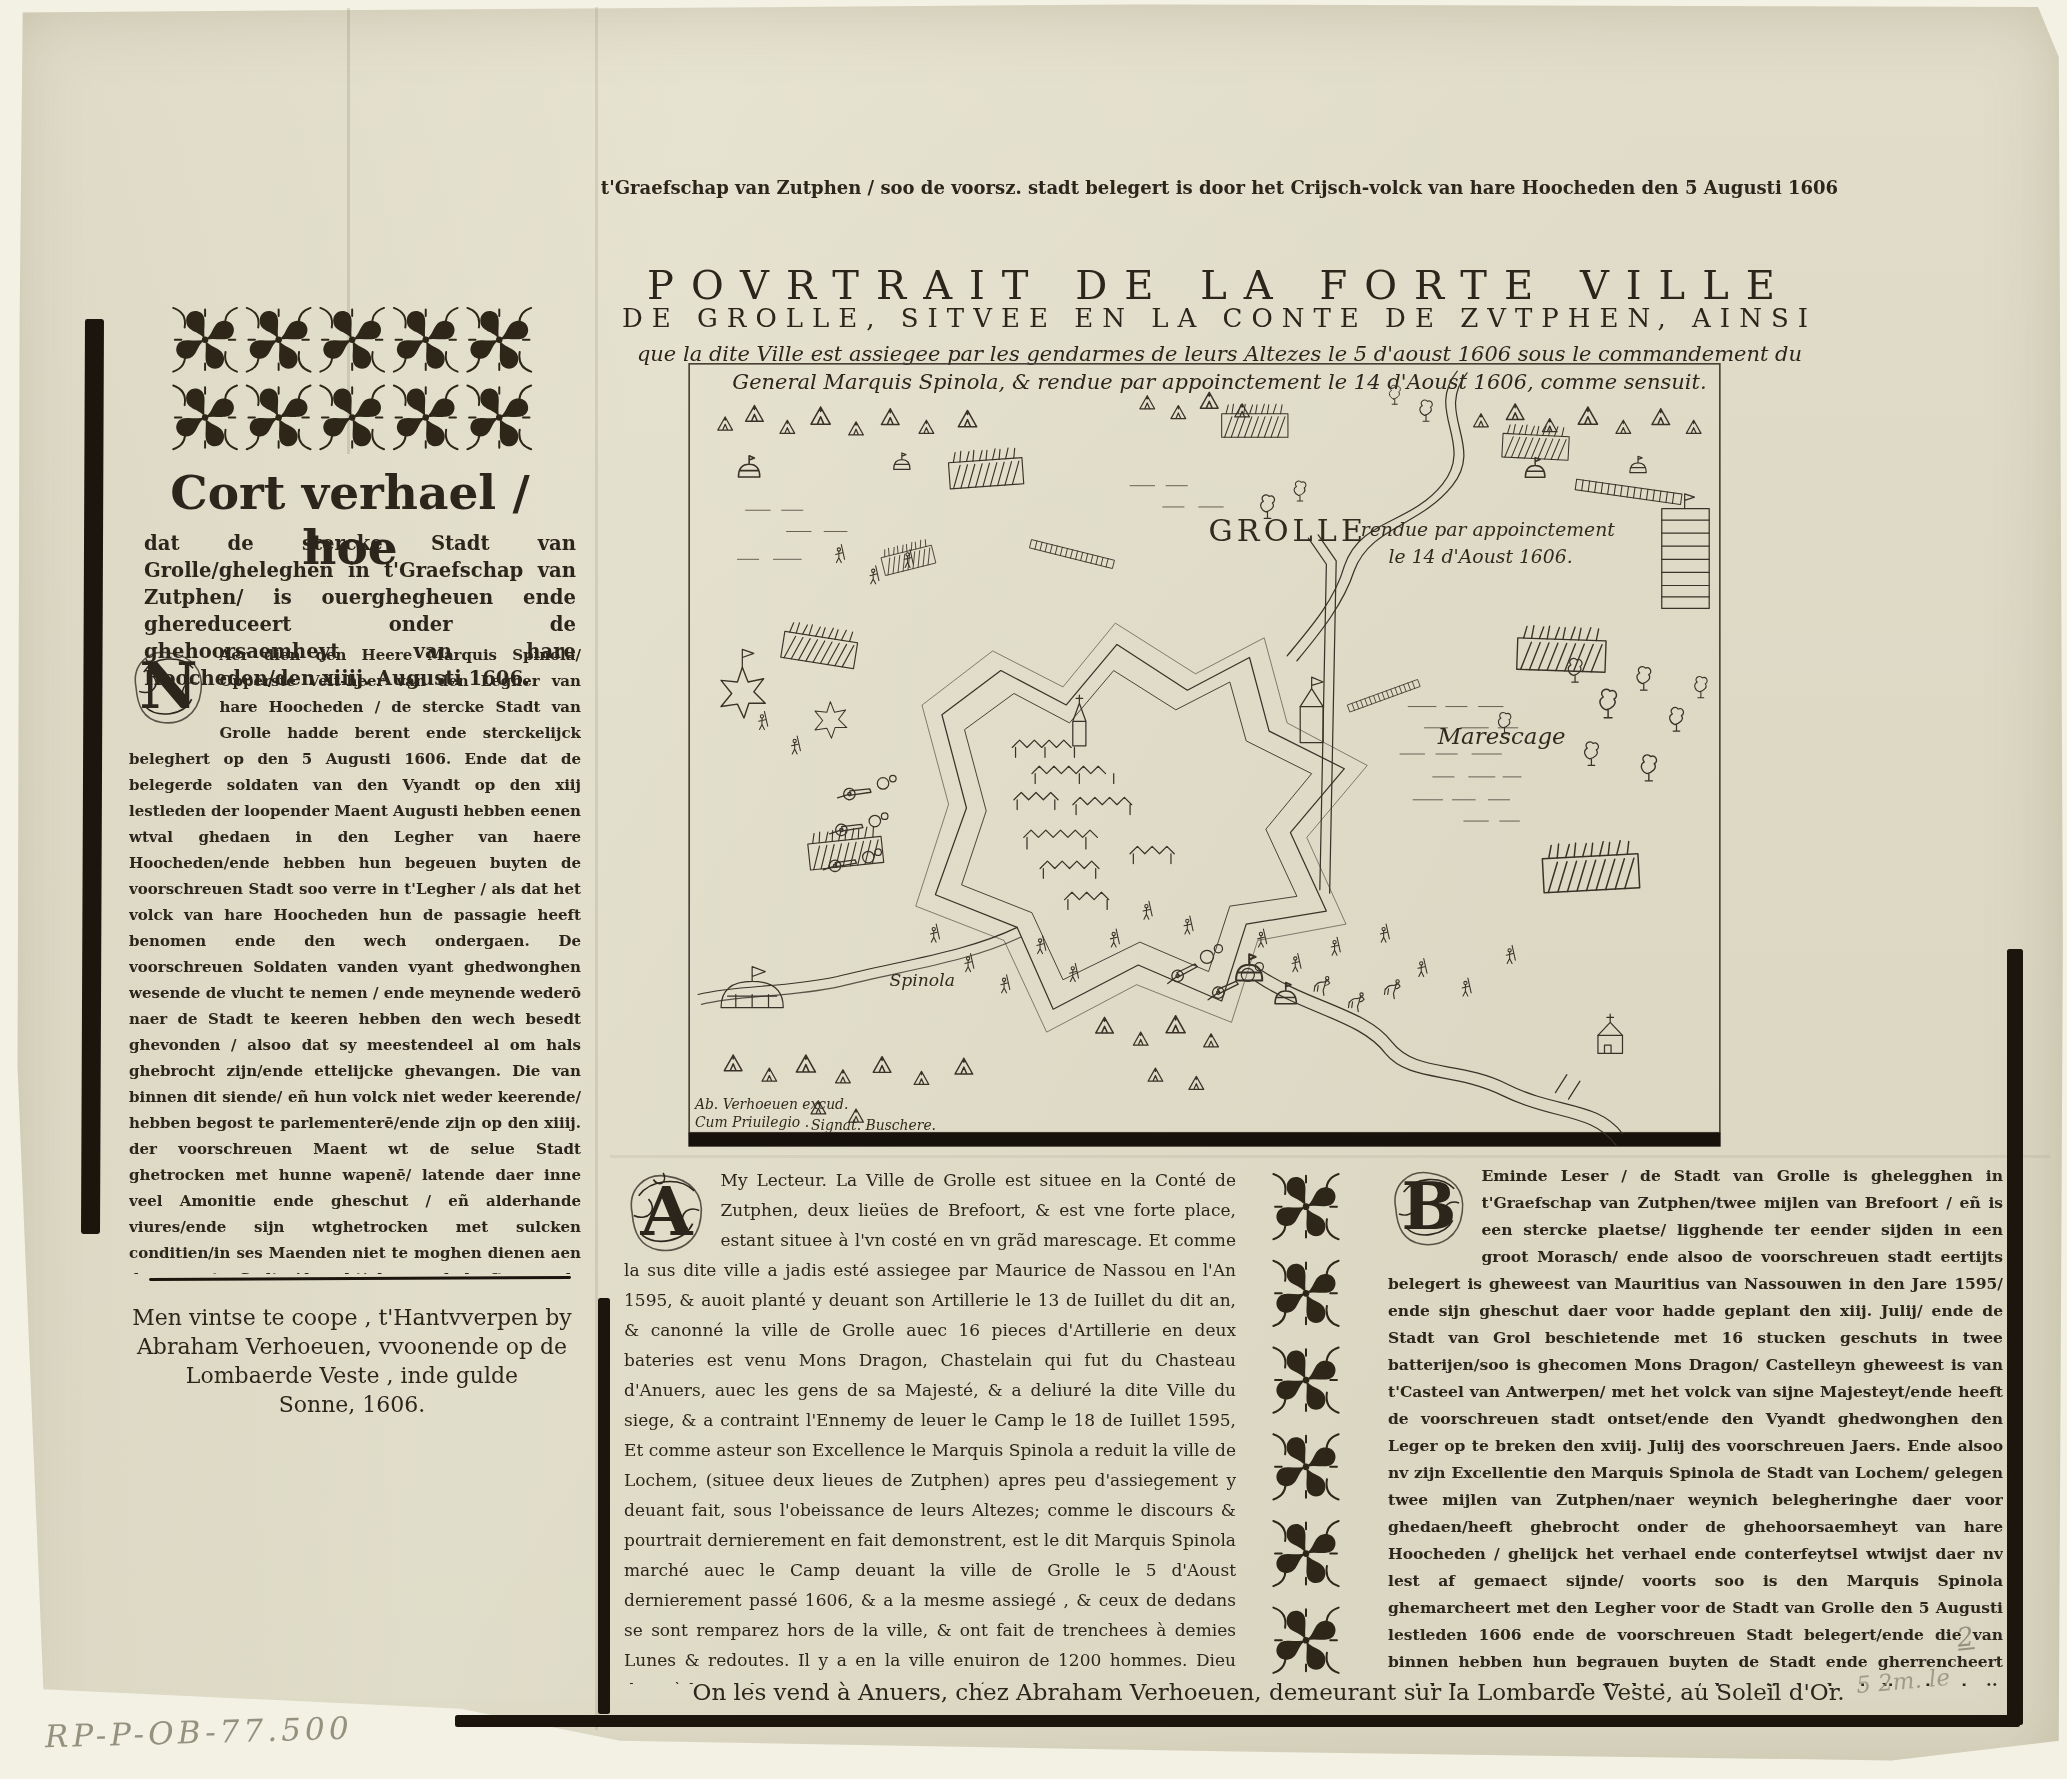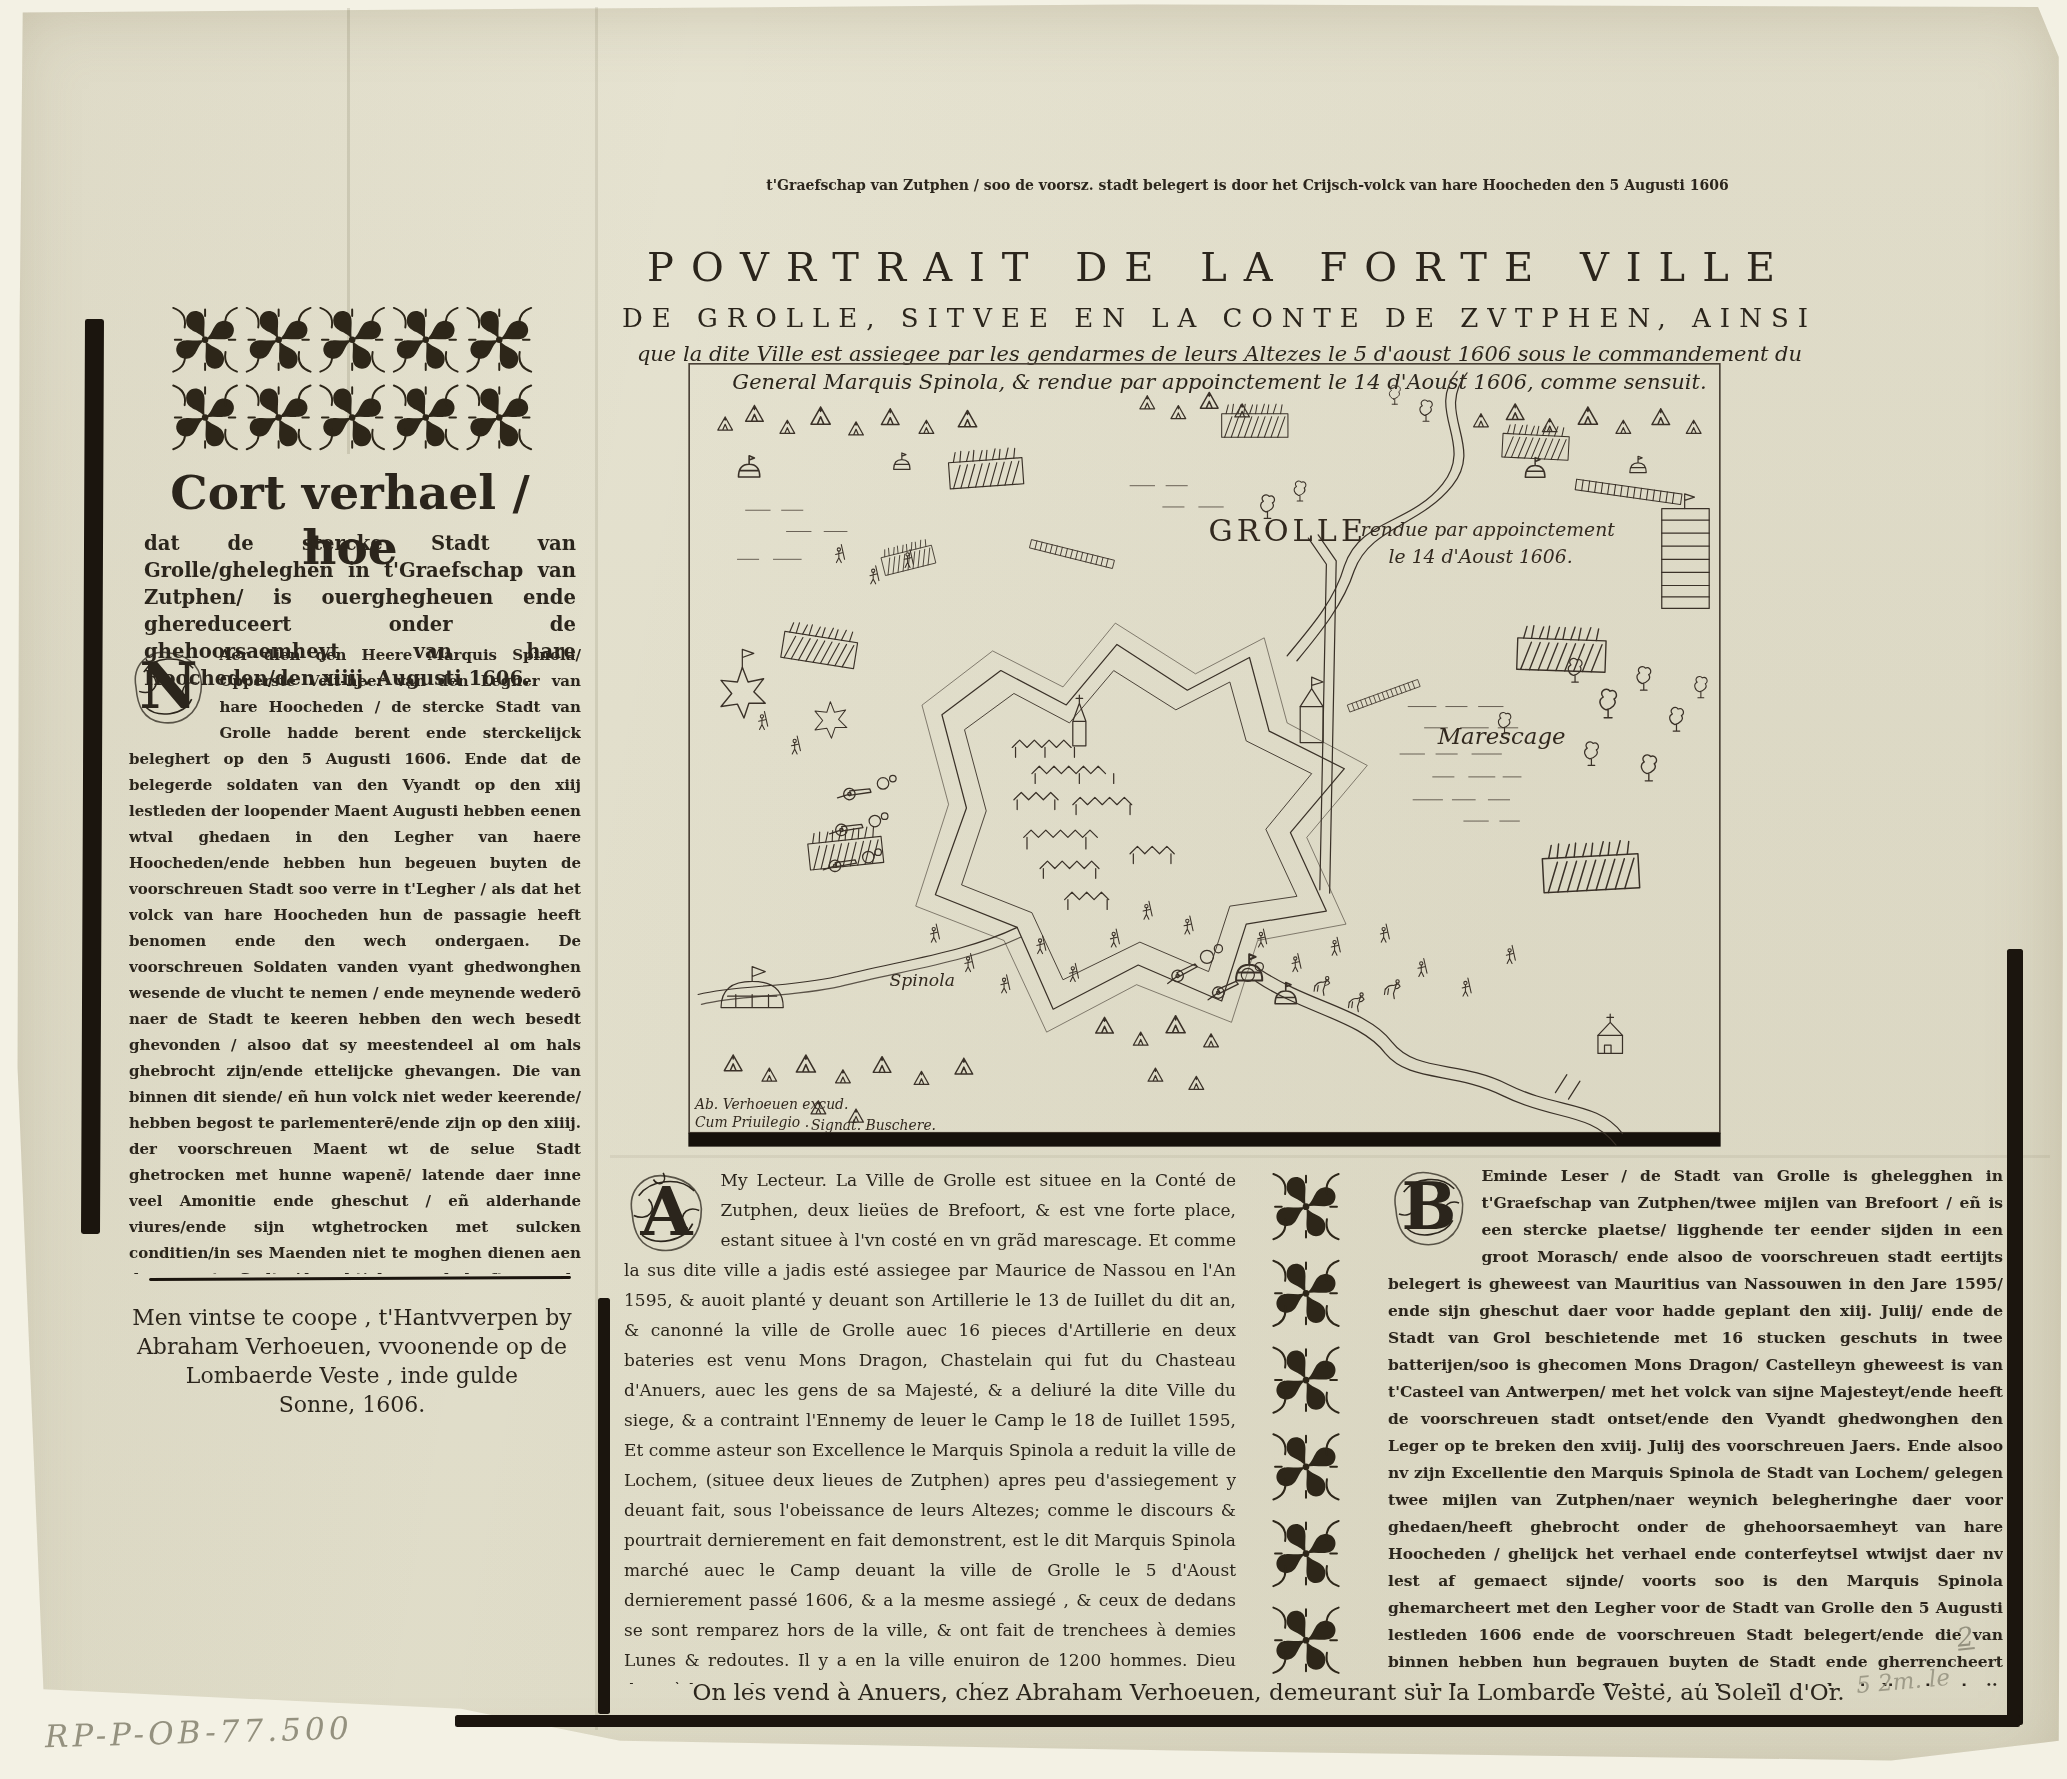--- a/index.html
+++ b/index.html
@@ -45,23 +45,23 @@
         </g>
         <g fill="none" stroke="#2d2619" stroke-width="2.4" stroke-linecap="round">
           <path d="M6,6 C18,10 22,18 20,30 M84,6 C72,10 68,18 70,30 M6,84 C18,80 22,72 20,60 M84,84 C72,80 68,72 70,60"></path>
           <path d="M45,8 V16 M45,74 V82 M8,45 H16 M74,45 H82"></path>
         </g>
         <circle cx="45" cy="45" r="4" fill="#2d2619"></circle>
       </symbol>
     </defs>
   </svg>
 
-  <div class="abs bl center" style="left:503px;top:177px;width:1489px;font-size:14px;">t'Graefschap van Zutphen / soo de voorsz. stadt belegert is door het Crijsch-volck van hare Hoocheden den 5 Augusti 1606</div>
-
-  <div class="abs center" style="left:491px;top:244px;width:1457px;font-size:40px;letter-spacing:17px;">POVRTRAIT DE LA FORTE VILLE</div>
+  <div class="abs bl center" style="left:475px;top:177px;width:1489px;font-size:18px;">t'Graefschap van Zutphen / soo de voorsz. stadt belegert is door het Crijsch-volck van hare Hoocheden den 5 Augusti 1606</div>
+
+  <div class="abs center" style="left:491px;top:262px;width:1457px;font-size:40px;letter-spacing:17px;">POVRTRAIT DE LA FORTE VILLE</div>
   <div class="abs center" style="left:491px;top:303px;width:1457px;font-size:26px;letter-spacing:9px;">DE GROLLE, SITVEE EN LA CONTE DE ZVTPHEN, AINSI</div>
   <div class="abs center" style="left:491px;top:342px;width:1457px;font-size:21px;font-style:italic;">que la dite Ville est assiegee par les gendarmes de leurs Altezes le 5 d'aoust 1606 sous le commandement du</div>
   <div class="abs center" style="left:491px;top:370px;width:1457px;font-size:21px;font-style:italic;">General Marquis Spinola, &amp; rendue par appoinctement le 14 d'Aoust 1606, comme sensuit.</div>
 
   <div class="abs" style="left:688px;top:363px;width:1033px;height:791px;">
     <svg viewBox="0 0 1262 967" width="1033" height="791">
       <defs>
         <g id="tent" fill="none" stroke="#3a3128" stroke-width="1.5" stroke-linejoin="round">
           <path d="M0,16 L9,0 L18,16 Z M9,0 L9,4 M6,16 L9,9 L12,16"></path>
         </g>

